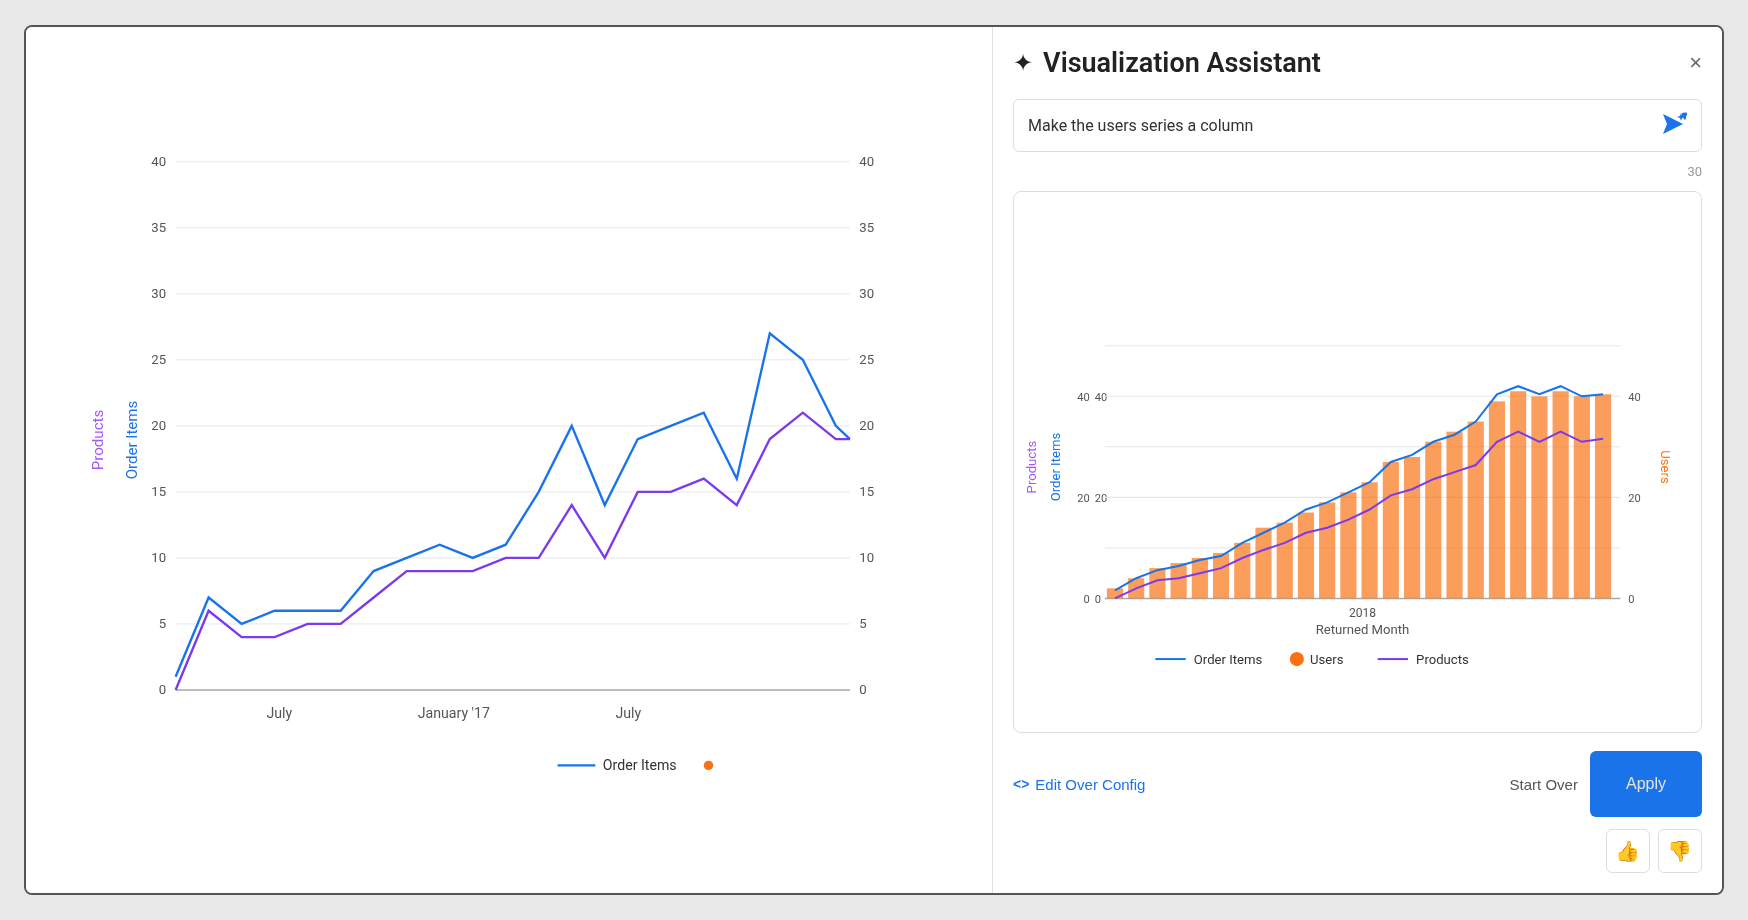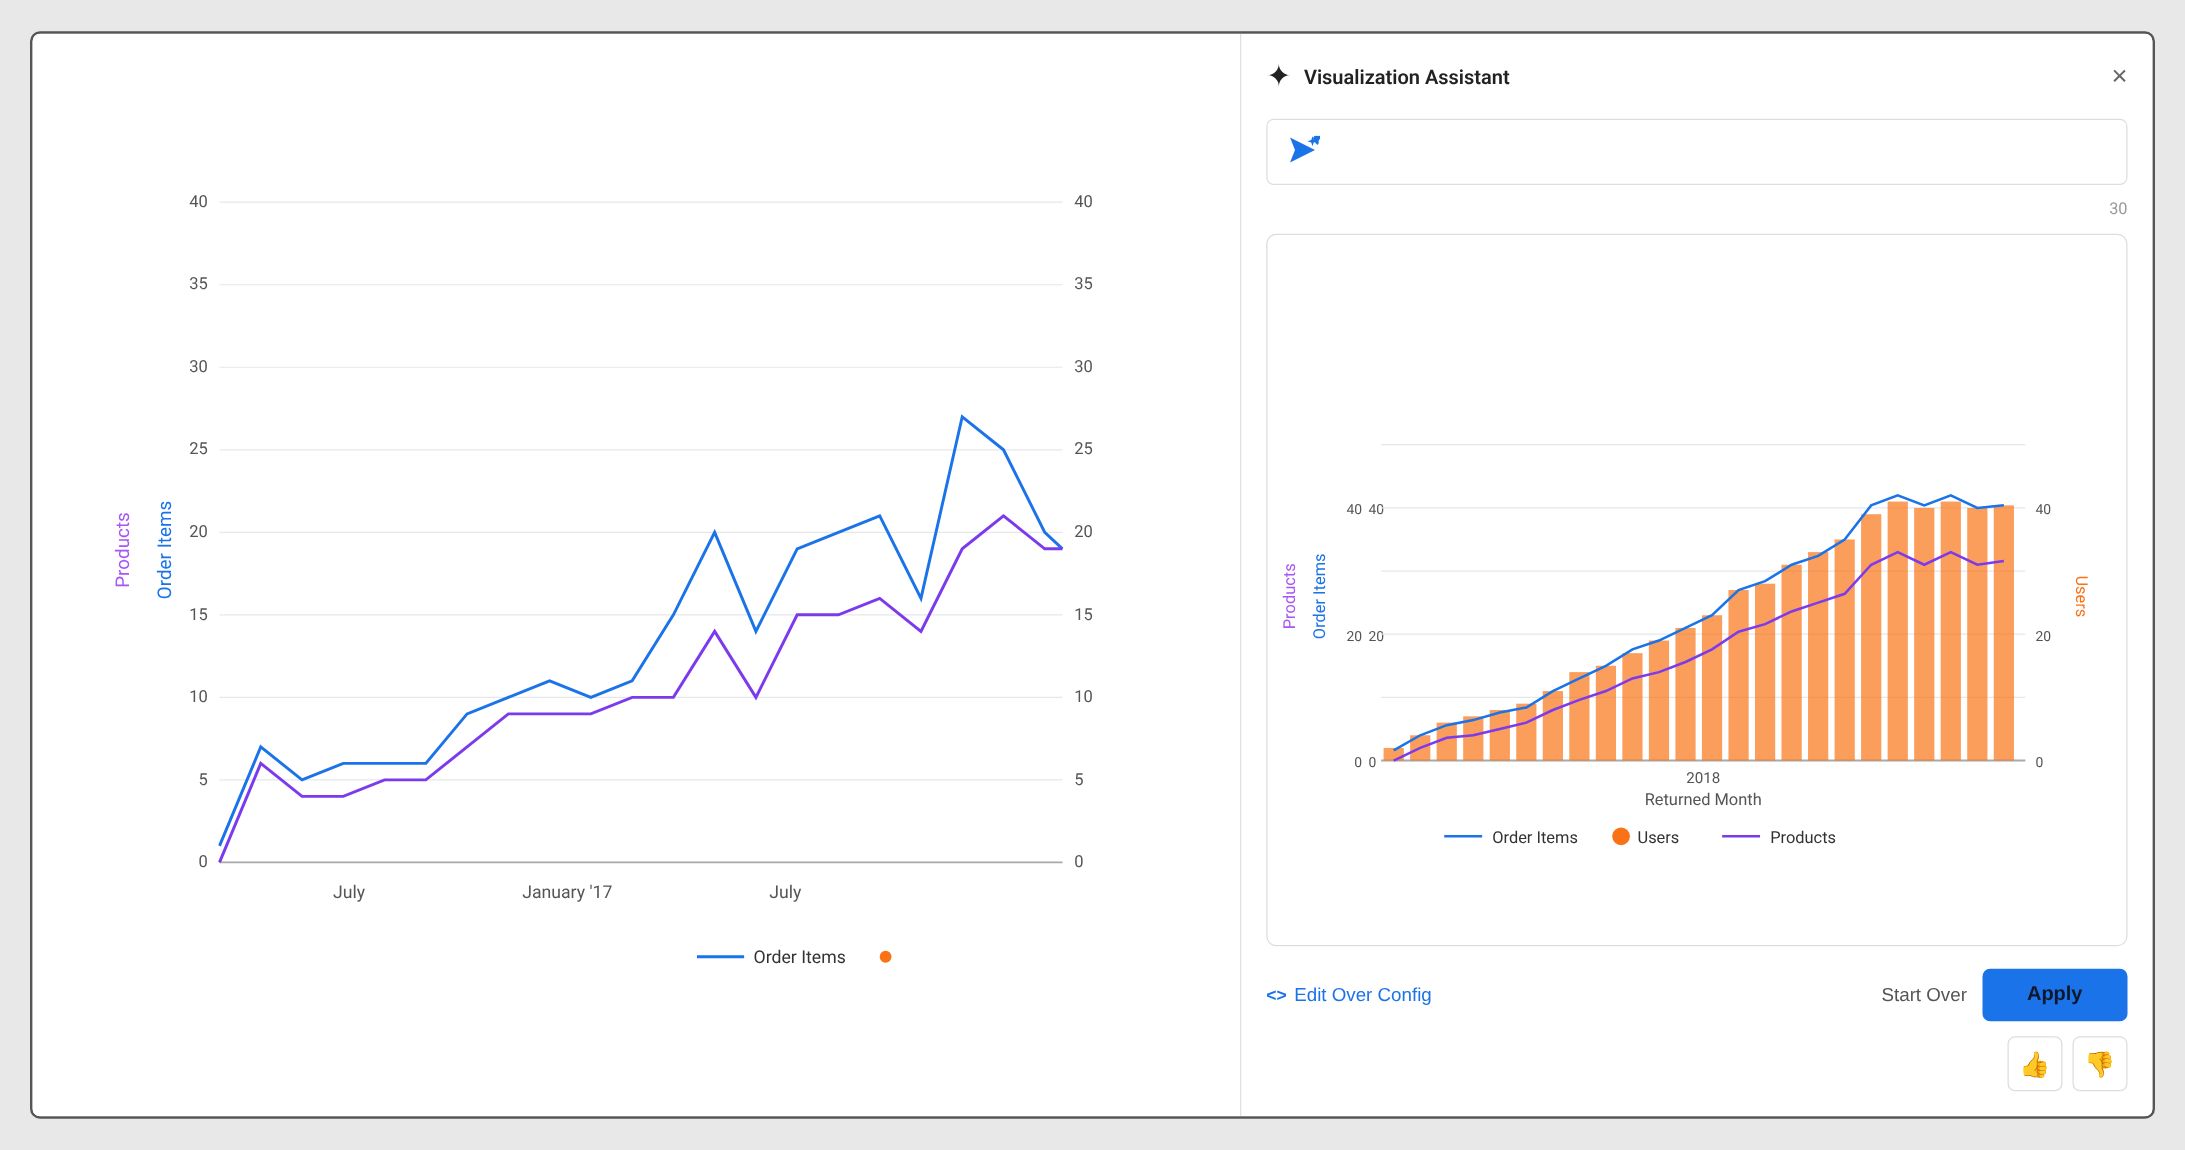--- a/index.html
+++ b/index.html
@@ -49,21 +49,21 @@
       align-items: center;
       justify-content: space-between;
       padding-bottom: 8px;
     }
     .panel-title-group {
       display: flex;
       align-items: center;
       gap: 10px;
     }
     .panel-title {
-      font-size: 16px;
+      font-size: 27px;
       font-weight: 600;
       color: #222;
     }
     .close-btn {
       background: none;
       border: none;
       cursor: pointer;
       font-size: 22px;
       color: #666;
       line-height: 1;
@@ -127,26 +127,26 @@
     }
     .start-over-btn {
       background: none;
       border: none;
       cursor: pointer;
       font-size: 15px;
       color: #555;
     }
     .apply-btn {
       background: #1a73e8;
-      color: #0f172a;
+      color: #e5e5e5;
       border: none;
       border-radius: 6px;
-      padding: 12px 36px;
+      padding: 24px 36px;
       font-size: 16px;
-      font-weight: 700;
+      font-weight: 400;
       cursor: pointer;
     }
     .feedback-row {
       display: flex;
       justify-content: flex-end;
       gap: 8px;
     }
     .feedback-btn {
       width: 44px;
       height: 44px;
@@ -273,20 +273,21 @@
 
     <div class="panel-header">
       <div class="panel-title-group">
         <span class="wand-icon" style="font-size:24px;">✦</span>
         <span class="panel-title">Visualization Assistant</span>
       </div>
       <button class="close-btn">×</button>
     </div>
 
     <div class="input-row">
+      <span class="input-text">Make the users series a column</span>
       <button class="send-btn">
         <svg width="28" height="28" viewBox="0 0 28 28">
           <polygon points="4,4 24,14 4,24 8,14" fill="#1a73e8"></polygon>
           <path d="M26 6 Q28 8 26 10 L24 8 Z" fill="#1a73e8"></path>
           <circle cx="25" cy="5" r="2.5" fill="#1a73e8"></circle>
           <circle cx="27" cy="4" r="1.5" fill="#1a73e8"></circle>
 
           <path d="M22,3 L23,6 L26,7 L23,8 L22,11 L21,8 L18,7 L21,6 Z" fill="#1a73e8"></path>
         </svg>
       </button>

